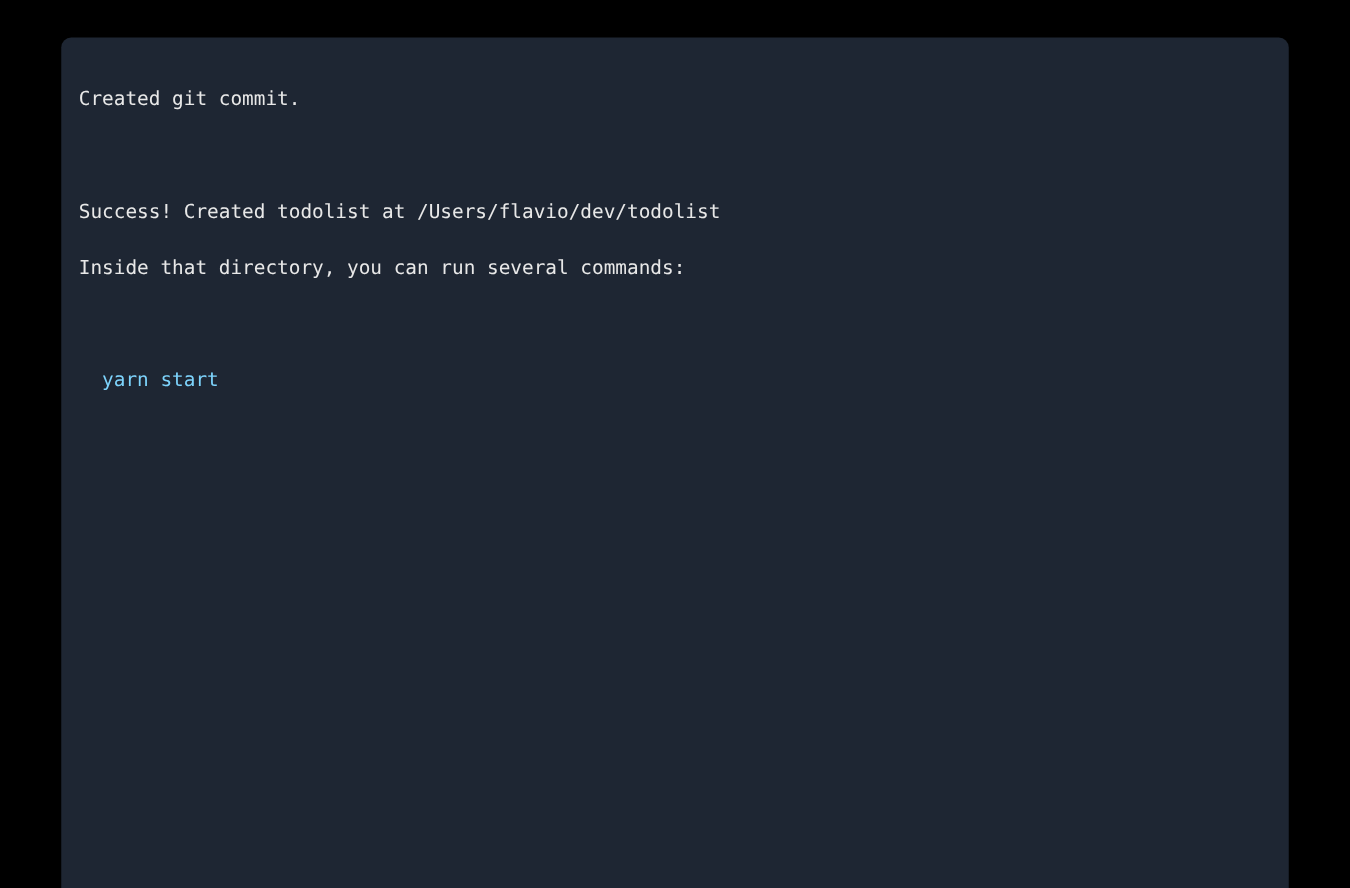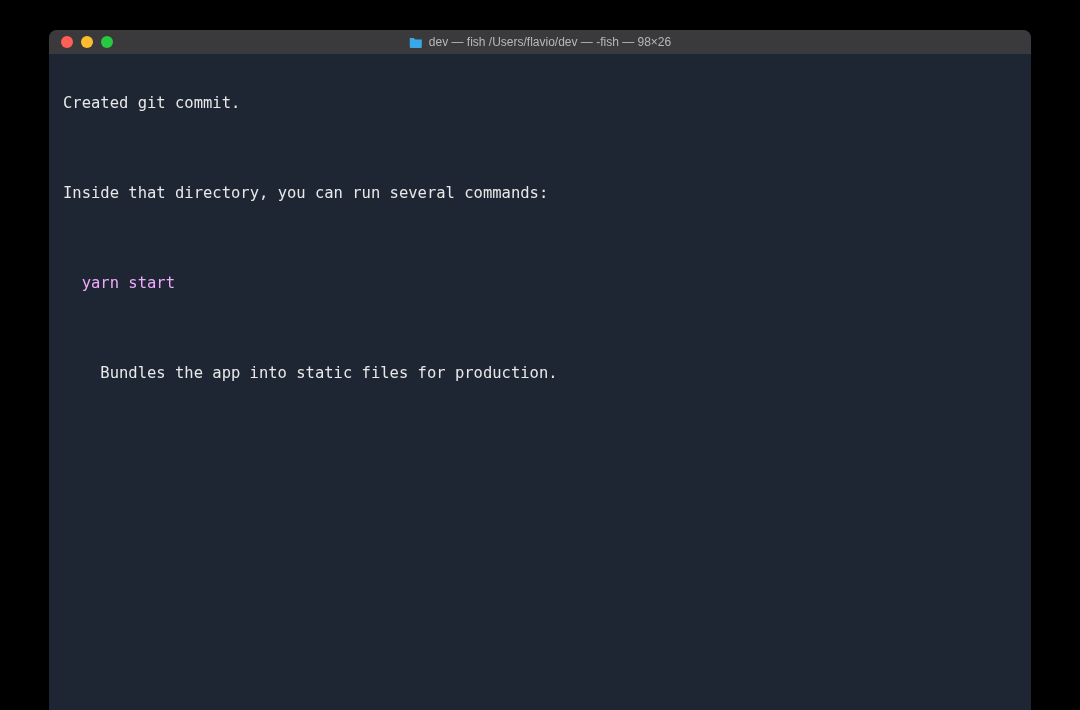--- a/index.html
+++ b/index.html
@@ -61,54 +61,39 @@
       display: inline-block;
     }
     .terminal-body {
       padding: 16px 14px 20px 14px;
       font-size: 15.5px;
       line-height: 1.45;
       color: #e8e8e8;
       white-space: pre;
       min-height: 600px;
     }
-    .cyan { color: #f0abfc; }
+    .cyan { color: #7dd3fc; }
     .line { white-space: pre-wrap; }
     .indent1 { padding-left: 2ch; }
     .indent2 { padding-left: 4ch; }
     .blank { height: 1.45em; }
   </style>
 </head>
 <body>
 
 <div class="terminal-window">
-  <div class="titlebar">
-    <div class="traffic-lights">
-      <div class="traffic-light tl-close"></div>
-      <div class="traffic-light tl-min"></div>
-      <div class="traffic-light tl-max"></div>
-    </div>
-    <div class="title-center">
-      <span class="folder-icon">
-        <svg viewBox="0 0 14 11" width="14" height="11">
-          <path d="M1 1 h4 l1.5 1.5 H13 v7.5 a1 1 0 0 1 -1 1 H2 a1 1 0 0 1 -1 -1 Z" fill="#3ca7e8"></path>
-        </svg>
-      </span>
-      <span>dev — fish /Users/flavio/dev — -fish — 98×26</span>
-    </div>
-  </div>
 
   <div class="terminal-body">
 <div class="line"><span>Created git commit.</span></div>
 <div class="blank"></div>
+<div class="line"><span>Success! Created todolist at /Users/flavio/dev/todolist</span></div>
 <div class="line"><span>Inside that directory, you can run several commands:</span></div>
 <div class="blank"></div>
 <div class="line indent1"><span class="cyan">yarn start</span></div>
 <div class="blank"></div>
-<div class="line indent2"><span>Bundles the app into static files for production.</span></div>
 <div class="blank"></div>
 <div class="blank"></div>
 
 
 
 
 
 
 
 

